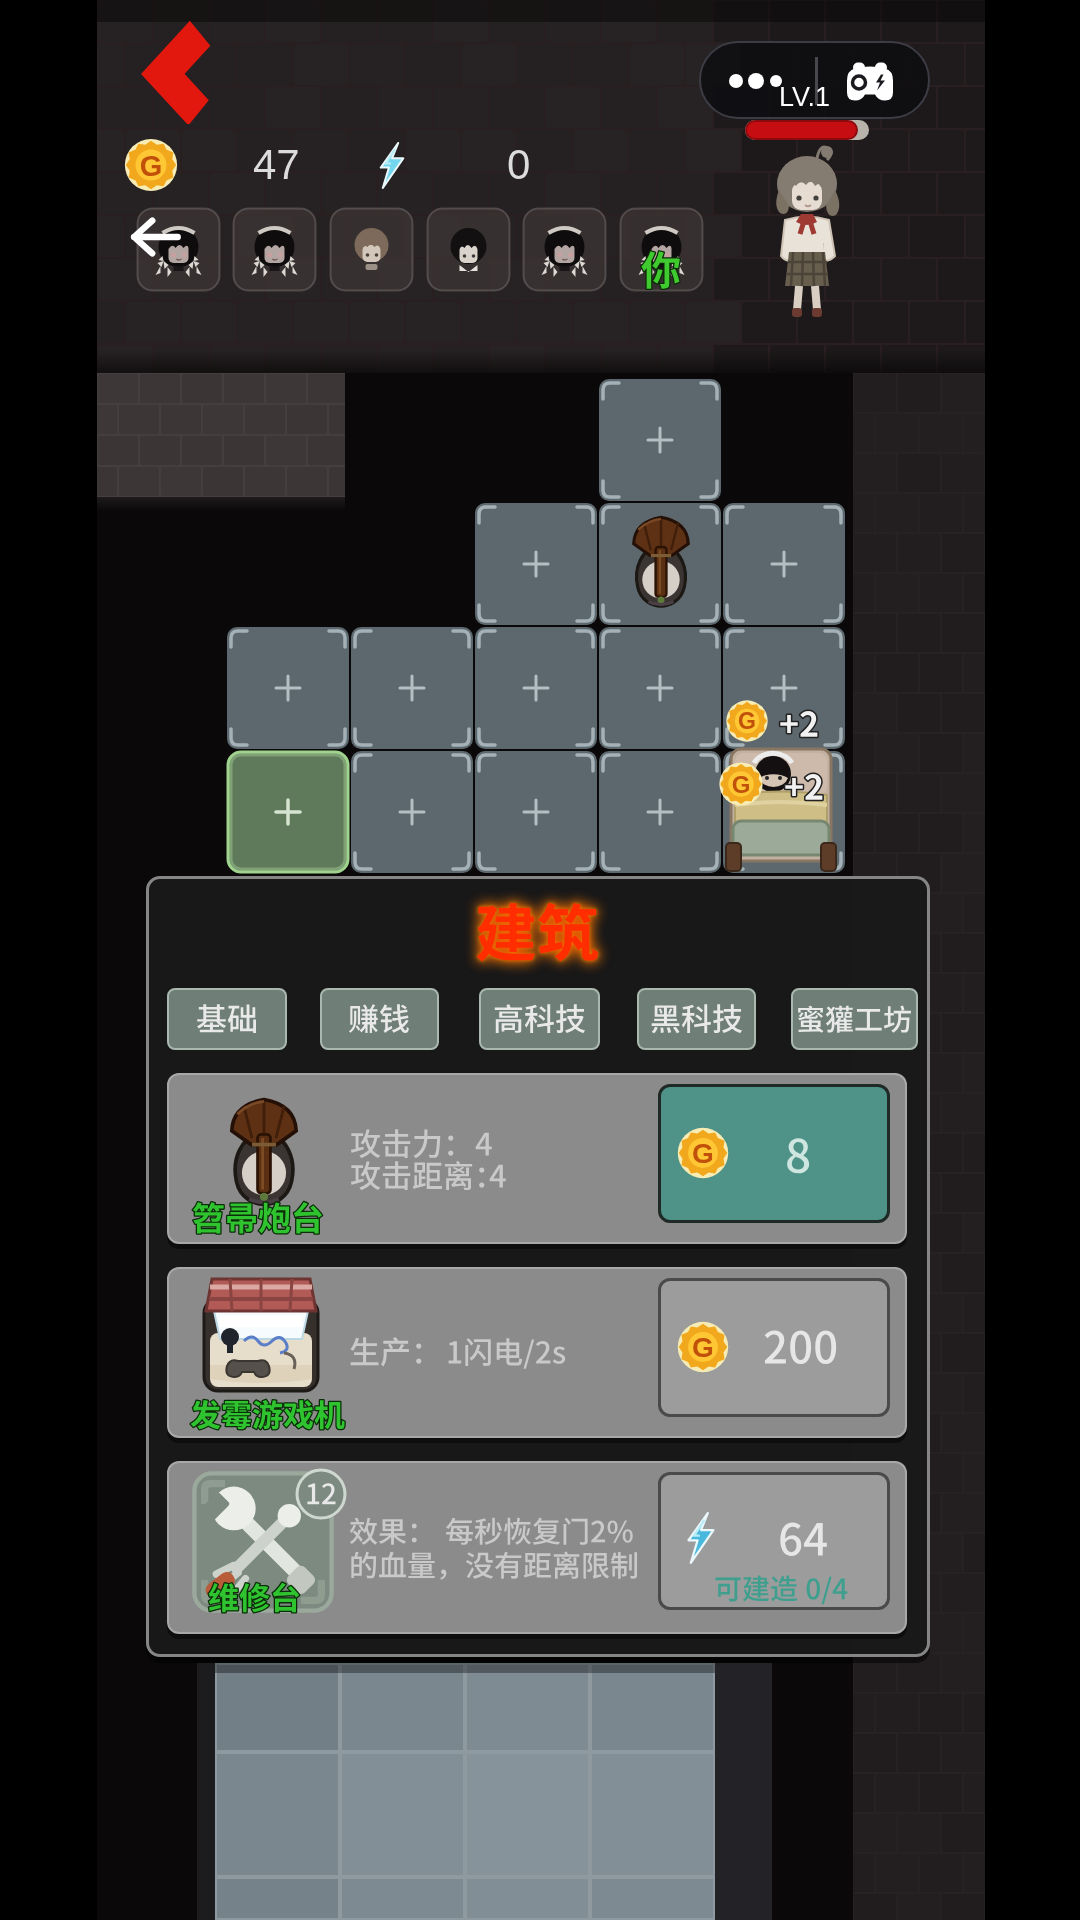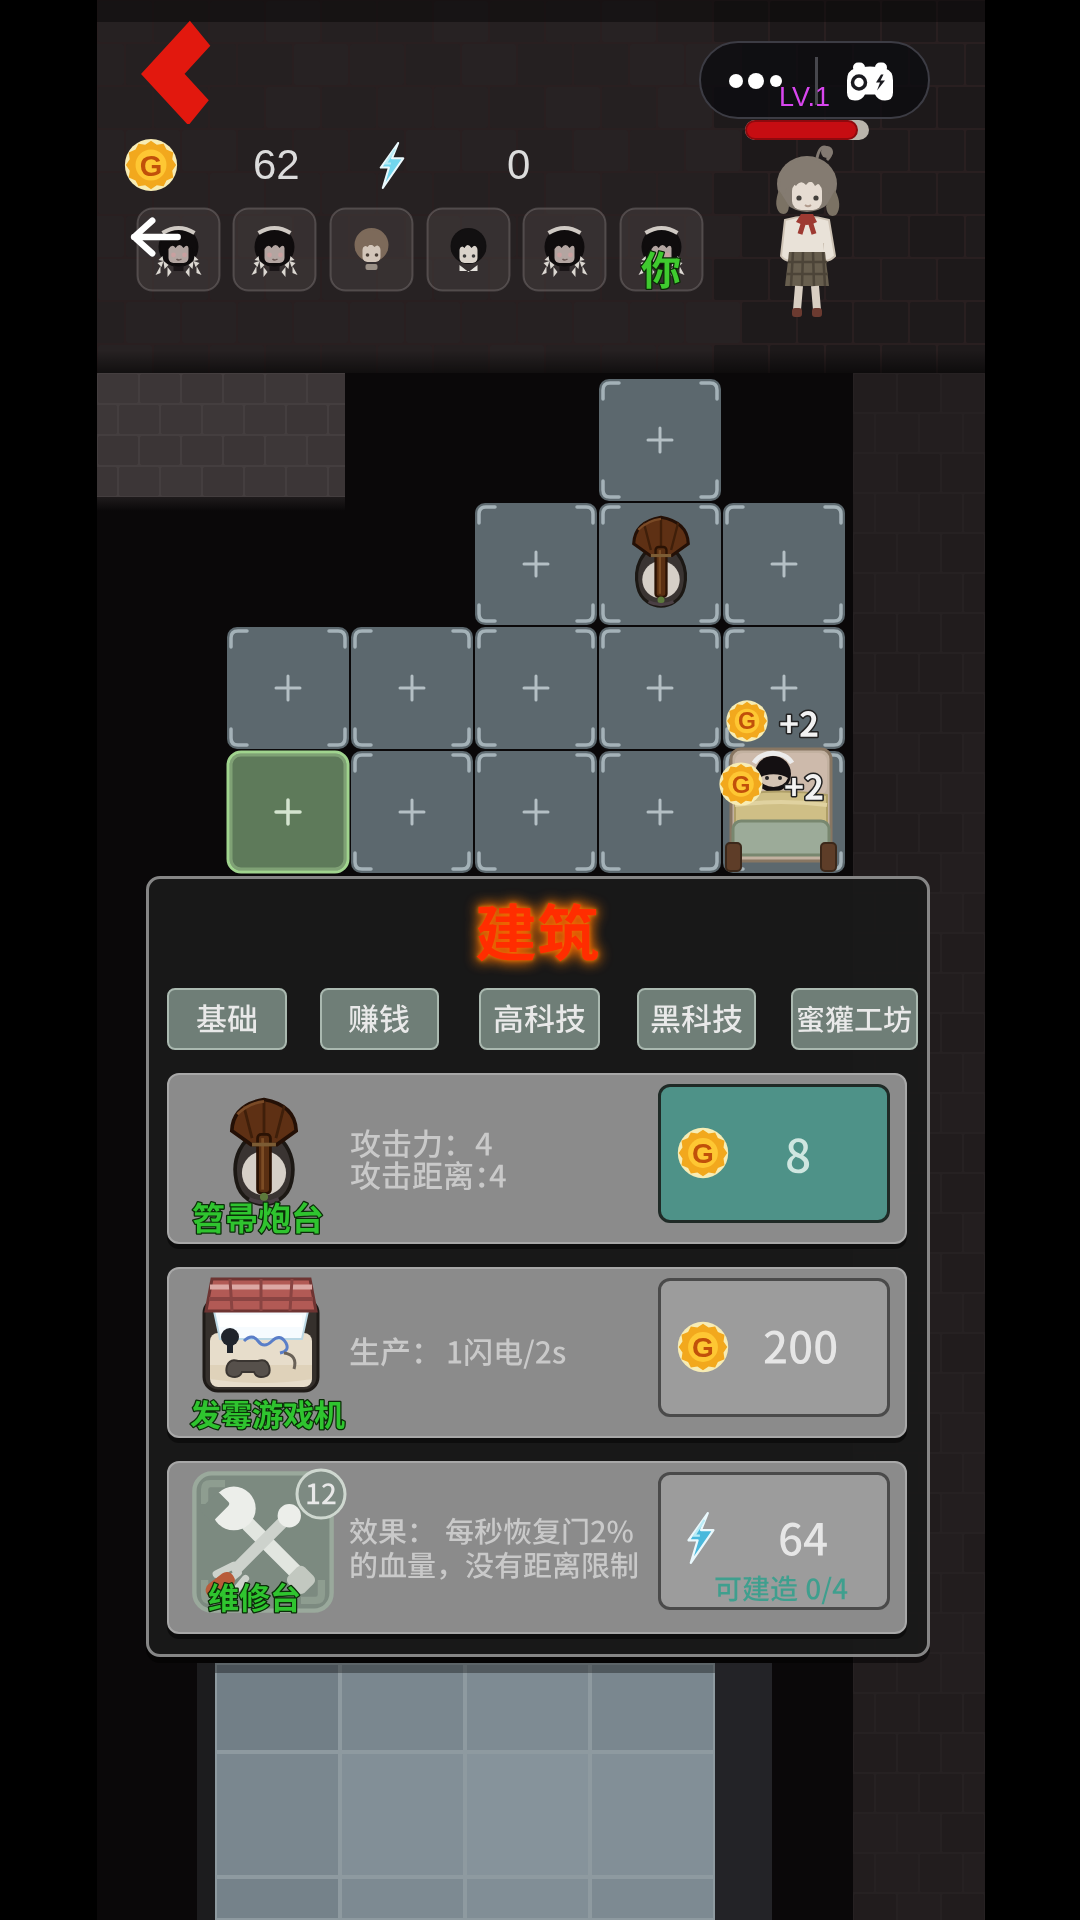--- a/index.html
+++ b/index.html
@@ -539,21 +539,21 @@
     </svg>
     <svg style="position:absolute;left:133px;top:16px" width="82" height="108" viewBox="0 0 110 125" preserveAspectRatio="none">
       <path d="M90,20 L40,67 L88,112" fill="none" stroke="#e2180e" stroke-width="40" stroke-linejoin="miter"></path>
     </svg>
     <svg style="position:absolute;left:122px;top:136px" width="58" height="58" viewBox="0 0 60 60">
       <circle cx="30" cy="30" r="27" fill="#f7ecb4"></circle>
       <path d="M30,5 l6,4 7,-1 3,6 7,3 -1,7 4,6 -4,6 1,7 -7,3 -3,6 -7,-1 -6,4 -6,-4 -7,1 -3,-6 -7,-3 1,-7 -4,-6 4,-6 -1,-7 7,-3 3,-6 7,1 Z" fill="#f2a81d"></path>
       <circle cx="30" cy="30" r="16" fill="#fec733"></circle>
       <text x="30" y="41" font-family="Liberation Sans" font-size="30" font-weight="bold" fill="#c1500a" text-anchor="middle">G</text>
     </svg>
-    <div class="num" style="left:253px;top:141px;font-size:42px">62</div>
+    <div class="num" style="left:253px;top:141px;font-size:42px">47</div>
     <svg style="position:absolute;left:376px;top:142px" width="32" height="47" viewBox="0 0 30 46">
       <path d="M21,1 L4,25 L12,25 L6,45 L26,16 L15,16 Z" fill="#72d6ee" stroke="#eaf8fc" stroke-width="2" stroke-linejoin="round"></path>
       <path d="M18,7 L9,21 L14,21" fill="none" stroke="#b8ecf6" stroke-width="2"></path>
     </svg>
     <div class="num" style="left:507px;top:141px;font-size:42px">0</div>
     <svg style="position:absolute;left:136px;top:207px" width="85" height="85" viewBox="0 0 85 85">
       <rect x="1.5" y="1.5" width="82" height="82" rx="15" fill="rgba(85,76,78,.35)" stroke="rgba(190,185,185,.25)" stroke-width="2"></rect>
       <g transform="translate(12.5,12)">
         <ellipse cx="30" cy="28" rx="20" ry="20" fill="#0f0c0d"></ellipse>
         <rect x="20" y="24" width="20" height="20" rx="5" fill="#b3a5a1"></rect>
@@ -654,21 +654,21 @@
         <use href="#g700_20320" transform="translate(0.0 0)"></use>
       </g>
     </svg>
     <div style="position:absolute;left:699px;top:41px;width:231px;height:78px;border-radius:39px;background:rgba(12,12,16,.78);border:2px solid #3c3c44"></div>
     <svg style="position:absolute;left:726px;top:68px" width="62" height="26">
       <circle cx="10" cy="13" r="7" fill="#fff"></circle>
       <circle cx="30" cy="13" r="8" fill="#fff"></circle>
       <circle cx="50" cy="13" r="6" fill="#fff"></circle>
     </svg>
     <div style="position:absolute;left:815px;top:57px;width:3px;height:48px;background:#47474d"></div>
-    <div class="num" style="left:779px;top:82px;font-size:27px;color:#d946ef">LV.1</div>
+    <div class="num" style="left:779px;top:82px;font-size:27px;color:#ffffff">LV.1</div>
     <svg style="position:absolute;left:845px;top:62px" width="50" height="41" viewBox="0 0 50 40">
       <path d="M10,6 Q25,2 40,6 Q48,8 48,18 L48,30 Q48,38 40,38 Q33,38 30,32 L20,32 Q17,38 10,38 Q2,38 2,30 L2,18 Q2,8 10,6 Z" fill="#fff"></path>
       <rect x="8" y="0" width="12" height="10" rx="5" fill="#fff"></rect>
       <rect x="30" y="0" width="12" height="10" rx="5" fill="#fff"></rect>
       <circle cx="14" cy="20" r="6.5" fill="none" stroke="#1a1a1f" stroke-width="3.5"></circle>
       <path d="M36,12 l-5,8 h4 l-3,8 l8,-10 h-4.5 l3,-6 Z" fill="#1a1a1f"></path>
     </svg>
     <div style="position:absolute;left:745px;top:120px;width:124px;height:20px;border-radius:10px;background:#b9b4ab"></div>
     <div style="position:absolute;left:745px;top:120px;width:113px;height:20px;border-radius:10px;background:#c60d12;border:2px solid #8d0a0e"></div>
     <svg style="position:absolute;left:765px;top:140px" width="86" height="190" viewBox="0 0 86 190">

